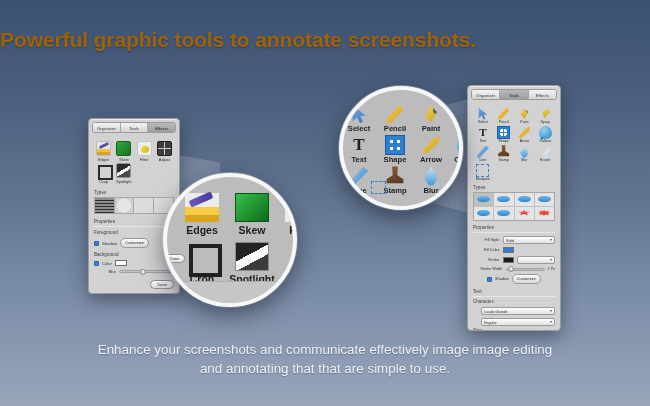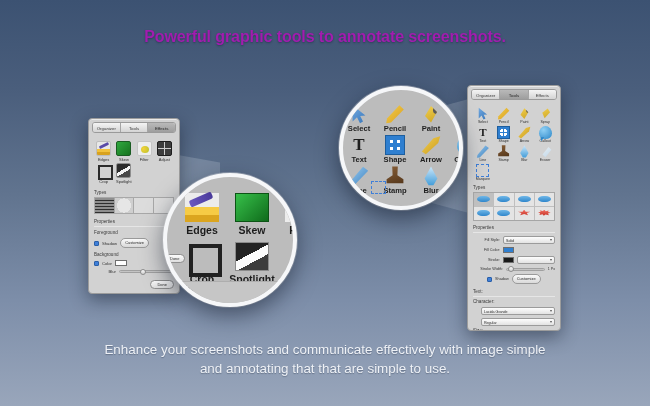--- a/index.html
+++ b/index.html
@@ -6,22 +6,22 @@
   html,body { width:650px; height:406px; overflow:hidden; }
   body {
     font-family:"Liberation Sans", sans-serif;
     background:linear-gradient(180deg,#3c5272 0%,#4a5e7c 22%,#61748f 48%,#7d8ea9 74%,#99a6bb 100%);
     position:relative;
     -webkit-font-smoothing:antialiased;
   }
 
   
   .headline{
-    position:absolute; left:0; top:28px; width:650px; text-align:center;
-    font-size:16px; font-weight:bold; color:#a21caf; letter-spacing:-0.1px;
+    position:absolute; left:0; top:28px; width:650px; 
+    font-size:21px; font-weight:bold; color:#a16207; letter-spacing:-0.1px;
     text-shadow:0 1px 2px rgba(20,30,50,.45);
   }
   .caption{
     position:absolute; left:55px; top:340px; width:540px; text-align:center;
     font-size:13.4px; color:#eef1f6; line-height:19px;
     text-shadow:0 1px 1px rgba(30,40,60,.35);
   }
 
   
   .panel{
@@ -477,15 +477,15 @@
       </div>
     <div class="M-cell">
       <div class="M-ico ti-eraser"></div>
       <span class="M-name">Erase</span>
       </div>
   </div>
   <div class="M-extra"></div>
 </div>
 
 <div class="caption">
-  <div>Enhance your screenshots and communicate effectively with image simple</div>
+  <div>Enhance your screenshots and communicate effectively image image editing</div>
   <div>and annotating that that are simple to use.</div>
 </div>
 
 </body></html>

